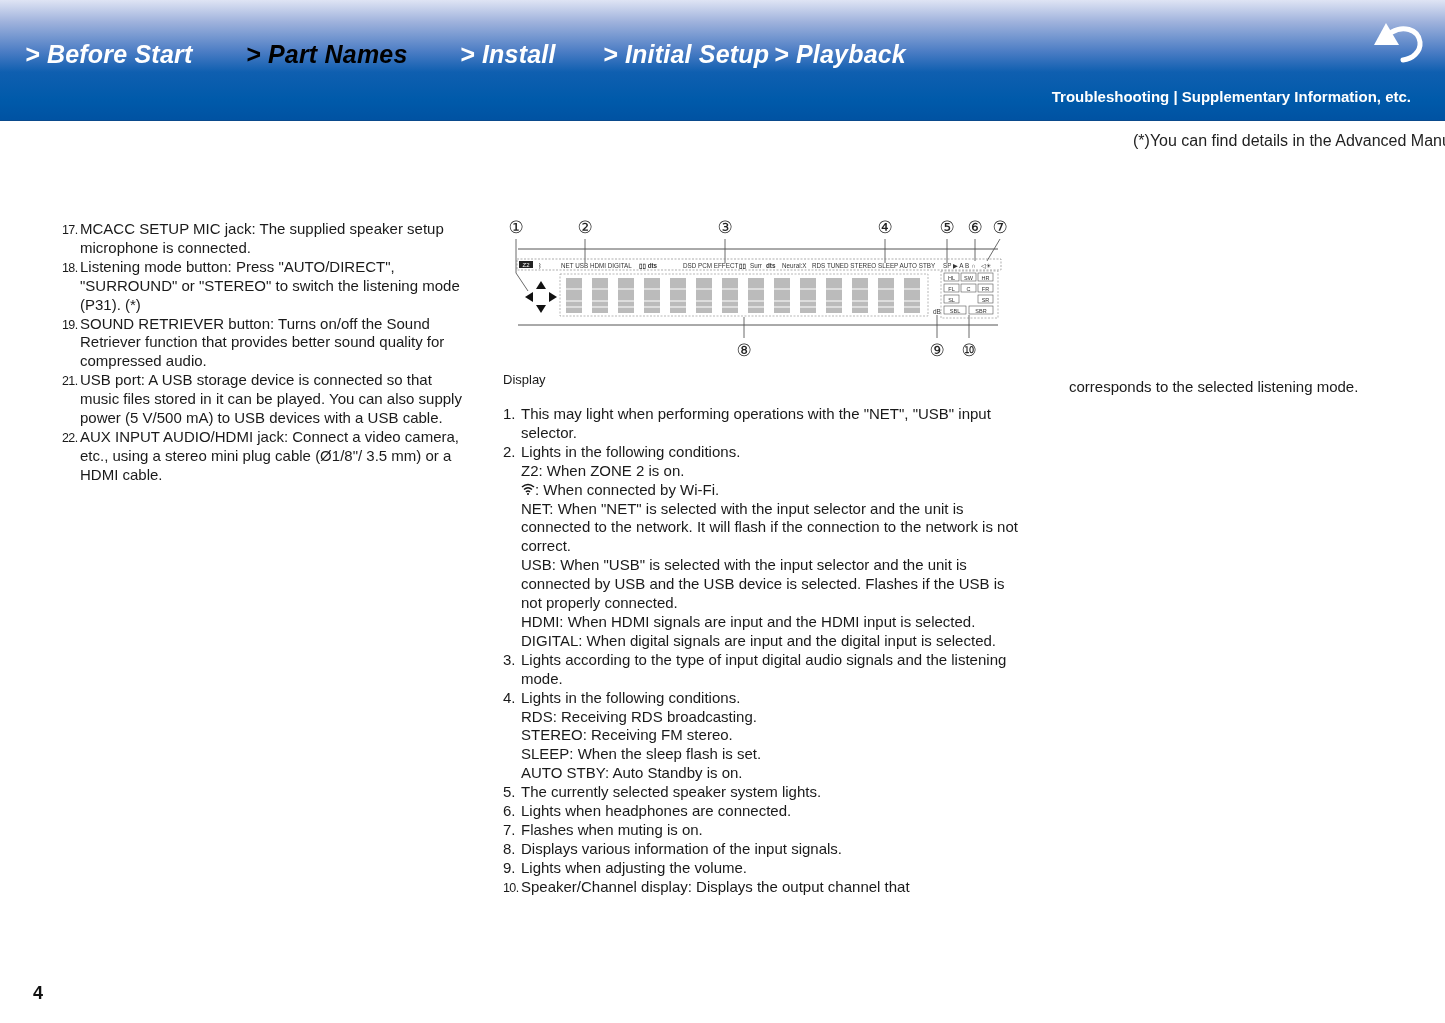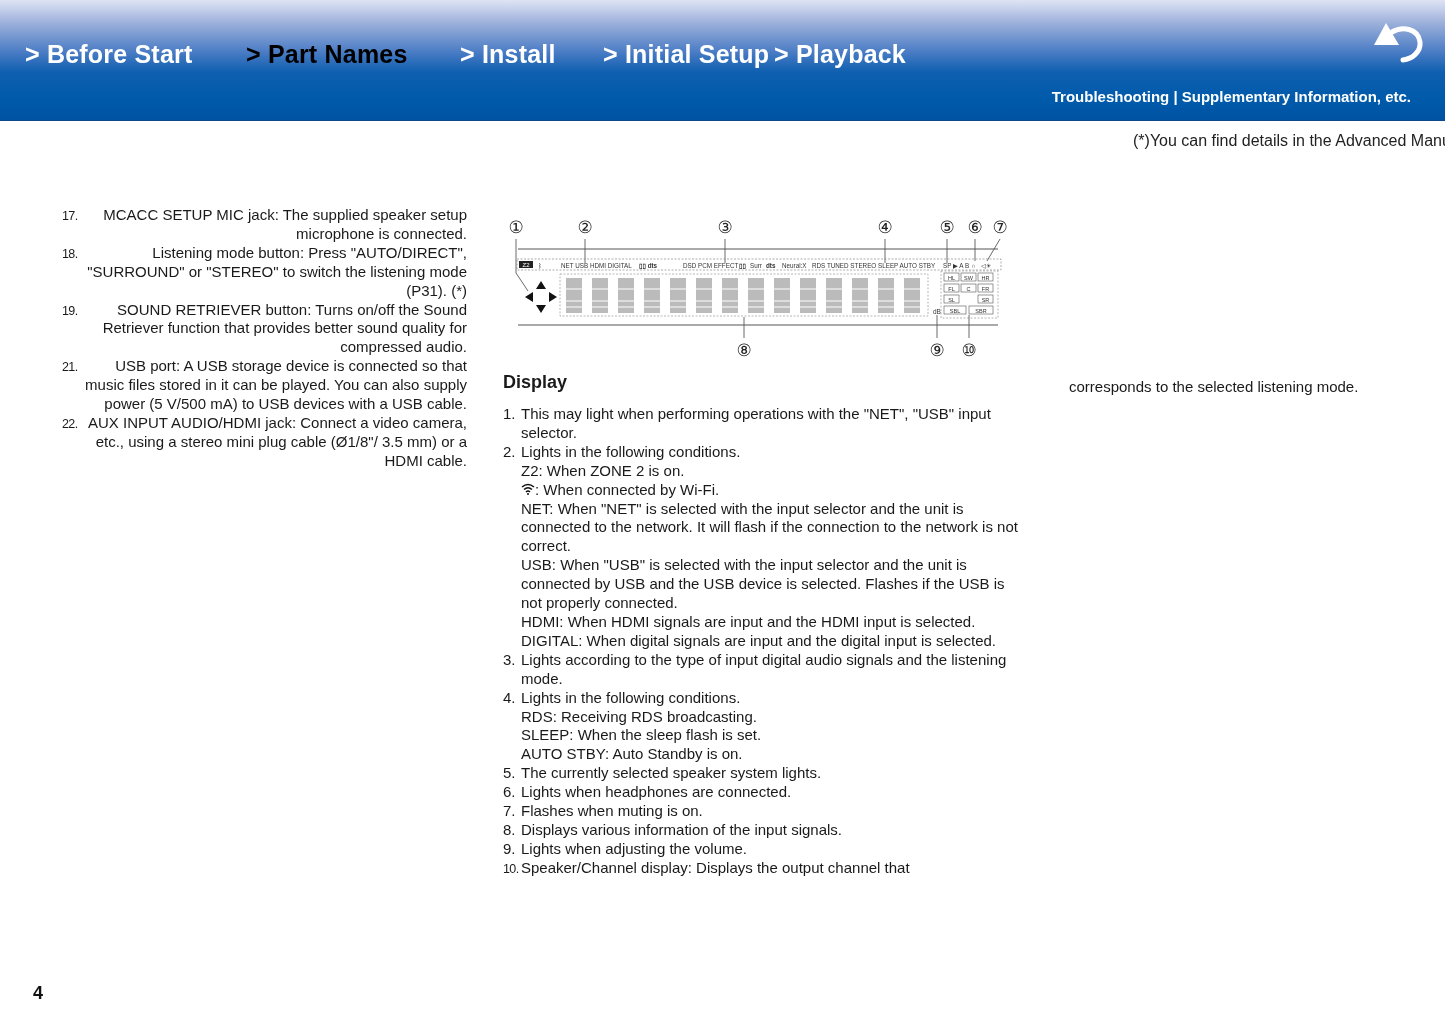--- a/index.html
+++ b/index.html
@@ -8,46 +8,46 @@
 
   
   .header {
     position: absolute; left: 0; top: 0; width: 1445px; height: 121px;
     background: linear-gradient(to bottom, #dfe4f4 0px, #9fb2dc 22px, #4a7cc4 52px, #0f5fb0 72px, #005aaa 100px, #0052a2 121px);
     border-bottom: 1px solid #0a4a8c;
   }
   .nav-item {
     position: absolute; top: 40px; font-family: "Liberation Sans", sans-serif;
     font-weight: bold; font-size: 25px; color: #ffffff; white-space: nowrap;
-    letter-spacing: 0.2px; cursor: pointer; text-decoration: none;
+    letter-spacing: 0.2px; cursor: pointer; text-decoration: none; font-style: italic;
   }
   .nav-item.active { color: #000000; }
   .subnav {
     position: absolute; top: 88px; right: 34px; font-weight: bold; font-size: 15px;
     color: #ffffff; white-space: nowrap; cursor: pointer;
   }
   .back-btn { position: absolute; left: 1372px; top: 18px; width: 52px; height: 46px; cursor: pointer; }
 
   .footnote {
     position: absolute; top: 132px; left: 1133px; font-size: 16px; color: #222;
     white-space: nowrap;
   }
 
   
-  .left-list { position: absolute; left: 62px; top: 206px; width: 405px; text-align: right; }
+  .left-list { position: absolute; left: 62px; top: 220px; width: 405px; }
   .item { position: relative; padding-left: 18px; font-size: 15px; line-height: 18.9px; color: #1a1a1a; }
   .item .num {
     position: absolute; left: 0; top: 1px; font-size: 12.5px; letter-spacing: -0.6px;
   }
 
   
   .diagram { position: absolute; left: 503px; top: 211px; width: 512px; height: 152px; }
 
   
-  .section-title { position: absolute; left: 503px; top: 372px; font-size: 18px; font-weight: bold; color: #1a1a1a; }
+  .section-title { position: absolute; left: 503px; top: 372px; font-size: 13px; font-weight: normal; color: #1a1a1a; }
 
   .mid-list { position: absolute; left: 503px; top: 405px; width: 520px; }
   .mitem { position: relative; padding-left: 18px; font-size: 15px; line-height: 18.9px; color: #1a1a1a; }
   .mitem .num { position: absolute; left: 0; top: 0; }
   .mitem .num.small { font-size: 12.5px; letter-spacing: -0.6px; top: 1px; }
   .sub { display: block; }
   .sub .glyph { display: inline-block; width: 14px; text-align: center; }
 
   .right-text { position: absolute; left: 1069px; top: 378px; font-size: 15px; color: #1a1a1a; white-space: nowrap; }
 
@@ -215,20 +215,21 @@
     <span class="sub">DIGITAL: When digital signals are input and the digital input is selected.</span>
   </div>
   <div class="mitem">
     <span class="num">3.</span>
     <span class="sub">Lights according to the type of input digital audio signals and the listening mode.</span>
   </div>
   <div class="mitem">
     <span class="num">4.</span>
     <span class="sub">Lights in the following conditions.</span>
     <span class="sub">RDS: Receiving RDS broadcasting.</span>
+    <span class="sub">STEREO: Receiving FM stereo.</span>
     <span class="sub">SLEEP: When the sleep flash is set.</span>
     <span class="sub">AUTO STBY: Auto Standby is on.</span>
   </div>
   <div class="mitem">
       <span class="num">5.</span>
       <span class="sub">The currently selected speaker system lights.</span>
     </div>
   <div class="mitem">
       <span class="num">6.</span>
       <span class="sub">Lights when headphones are connected.</span>

